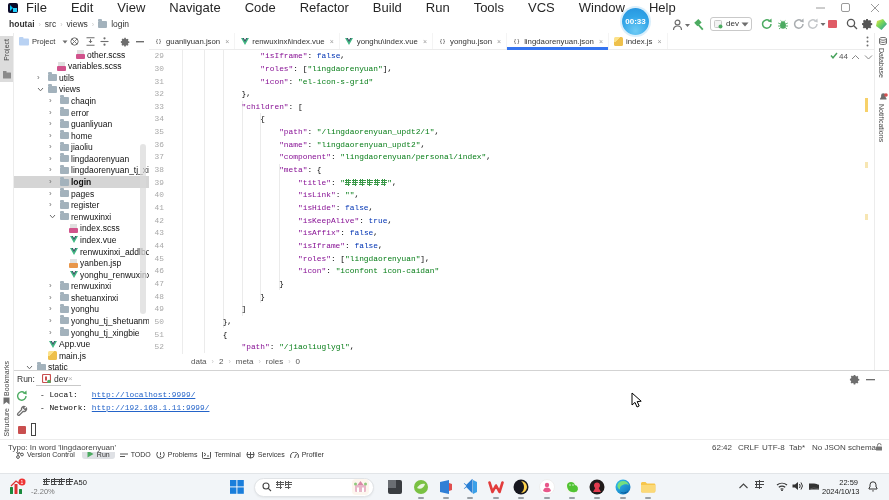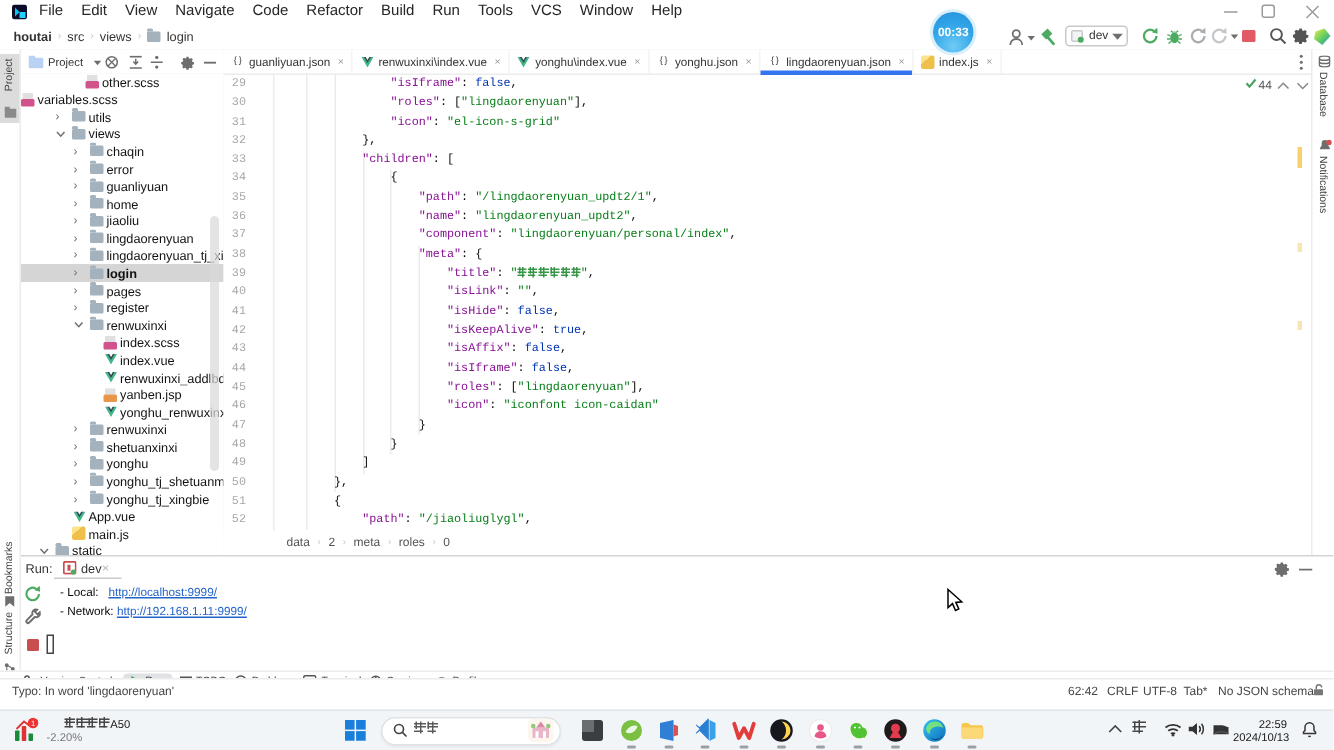--- a/index.html
+++ b/index.html
@@ -1,21 +1,21 @@
 <!DOCTYPE html>
 <html><head><meta charset="utf-8">
 <style>
 *{margin:0;padding:0;box-sizing:border-box;}
 html,body{width:889px;height:500px;overflow:hidden;}
 body{font-family:"Liberation Sans",sans-serif;background:#fff;position:relative;}
 .abs{position:absolute;}
-.mono{font-family:Liberation Sans, sans-serif;}
+.mono{font-family:Liberation Mono, monospace;}
 
 #titlebar{left:0;top:0;width:889px;height:15px;background:#fff;}
-#menus{left:26px;top:1px;height:13px;display:flex;gap:12px;font-size:10px;color:#262626;align-items:center;}
+#menus{left:26px;top:1px;height:13px;display:flex;gap:24px;font-size:13px;color:#262626;align-items:center;}
 #wintitle{left:347px;top:3px;font-size:8px;color:#9a9a9a;}
 .tbi{position:absolute;top:0;}
 
 #navbar{left:0;top:15px;width:889px;height:18px;background:#fff;}
 .crumbs{left:9px;top:4px;display:flex;align-items:center;font-size:8.5px;color:#333;gap:4px;}
 .crumbs .sep{color:#c8c8c8;font-size:7px;}
 
 #hdrrow{left:0;top:33px;width:889px;height:17px;background:#fff;border-top:1px solid #ececec;}
 
 #lstripe{left:0;top:33px;width:14px;height:414px;background:#fff;border-right:1px solid #ececec;}
@@ -54,21 +54,21 @@
  linear-gradient(currentColor 0 0) 0 55%/100% 1px,
  linear-gradient(currentColor 0 0) 10% 90%/80% 1px,
  linear-gradient(currentColor 0 0) 15% 25%/1px 65%;background-repeat:no-repeat;}
 #edcrumbs{left:149px;top:354px;width:725px;height:14px;background:#fff;font-size:8px;color:#535353;display:flex;align-items:center;gap:5px;padding-left:42px;}
 #edcrumbs .sep{color:#c8c8c8;font-size:7px;}
 
 #runpanel{left:14px;top:370px;width:875px;height:77px;background:#fff;border-top:1px solid #d3d3d3;}
 
 #botbar{left:0;top:447px;width:889px;height:13px;background:#fff;border-top:1px solid #ececec;display:flex;align-items:center;font-size:7px;color:#333;}
 
-#statusbar{left:0;top:452px;width:889px;height:13px;background:#fff;border-top:1px solid #ececec;font-size:8px;color:#454545;text-align:right;}
+#statusbar{left:0;top:439px;width:889px;height:13px;background:#fff;border-top:1px solid #ececec;font-size:8px;color:#454545;text-align:right;}
 
 #taskbar{left:0;top:473px;width:889px;height:27px;background:#f2f5f8;border-top:1px solid #e2e5e8;}
 .ticn{position:absolute;width:16px;height:16px;top:5px;border-radius:3px;}
 </style></head>
 <body>
 <div class="abs" id="titlebar">
   <svg class="abs" style="left:8px;top:3px" width="10" height="10">
       <rect x="0" y="0" width="10" height="10" rx="2" fill="#0b0b2a"></rect>
       <path d="M2 2l3 3-3 3z" fill="#07c3f2"></path>
       <rect x="5" y="5" width="4" height="4" fill="#20d0ff"></rect>
@@ -233,25 +233,25 @@
     </svg>
   <svg class="abs" style="left:106px;top:3.5px" width="10" height="10" viewBox="0 0 24 24">
       <path fill="#6e6e6e" d="M12 8a4 4 0 100 8 4 4 0 000-8zm0 2.2a1.8 1.8 0 110 3.6 1.8 1.8 0 010-3.6z"></path>
       <path fill="#6e6e6e" d="M10.3 2h3.4l.5 2.4 1.9.8 2-1.3 2.4 2.4-1.3 2 .8 1.9 2.4.5v3.4l-2.4.5-.8 1.9 1.3 2-2.4 2.4-2-1.3-1.9.8-.5 2.4h-3.4l-.5-2.4-1.9-.8-2 1.3-2.4-2.4 1.3-2-.8-1.9L2 13.7v-3.4l2.4-.5.8-1.9-1.3-2 2.4-2.4 2 1.3 1.9-.8z"></path>
     </svg>
   <svg class="abs" style="left:122px;top:7.5px" width="8" height="2">
       <rect width="8" height="1.4" fill="#6e6e6e"></rect>
     </svg>
 </div>
 <div class="abs" id="ptree">
-  <div class="tr" style="padding-left:43px">
+  <div class="tr" style="padding-left:62px">
       <span class="fi scss"></span>
       <span class="lbl">other.scss</span>
     </div>
-  <div class="tr" style="">
+  <div class="tr" style="padding-left:43px">
       <span class="fi scss"></span>
       <span class="lbl">variables.scss</span>
     </div>
   <div class="tr" style="padding-left:23px">
       <span class="chev">›</span>
       <span class="ticon">
         <span class="fold"></span>
       </span>
       <span class="lbl">utils</span>
     </div>

